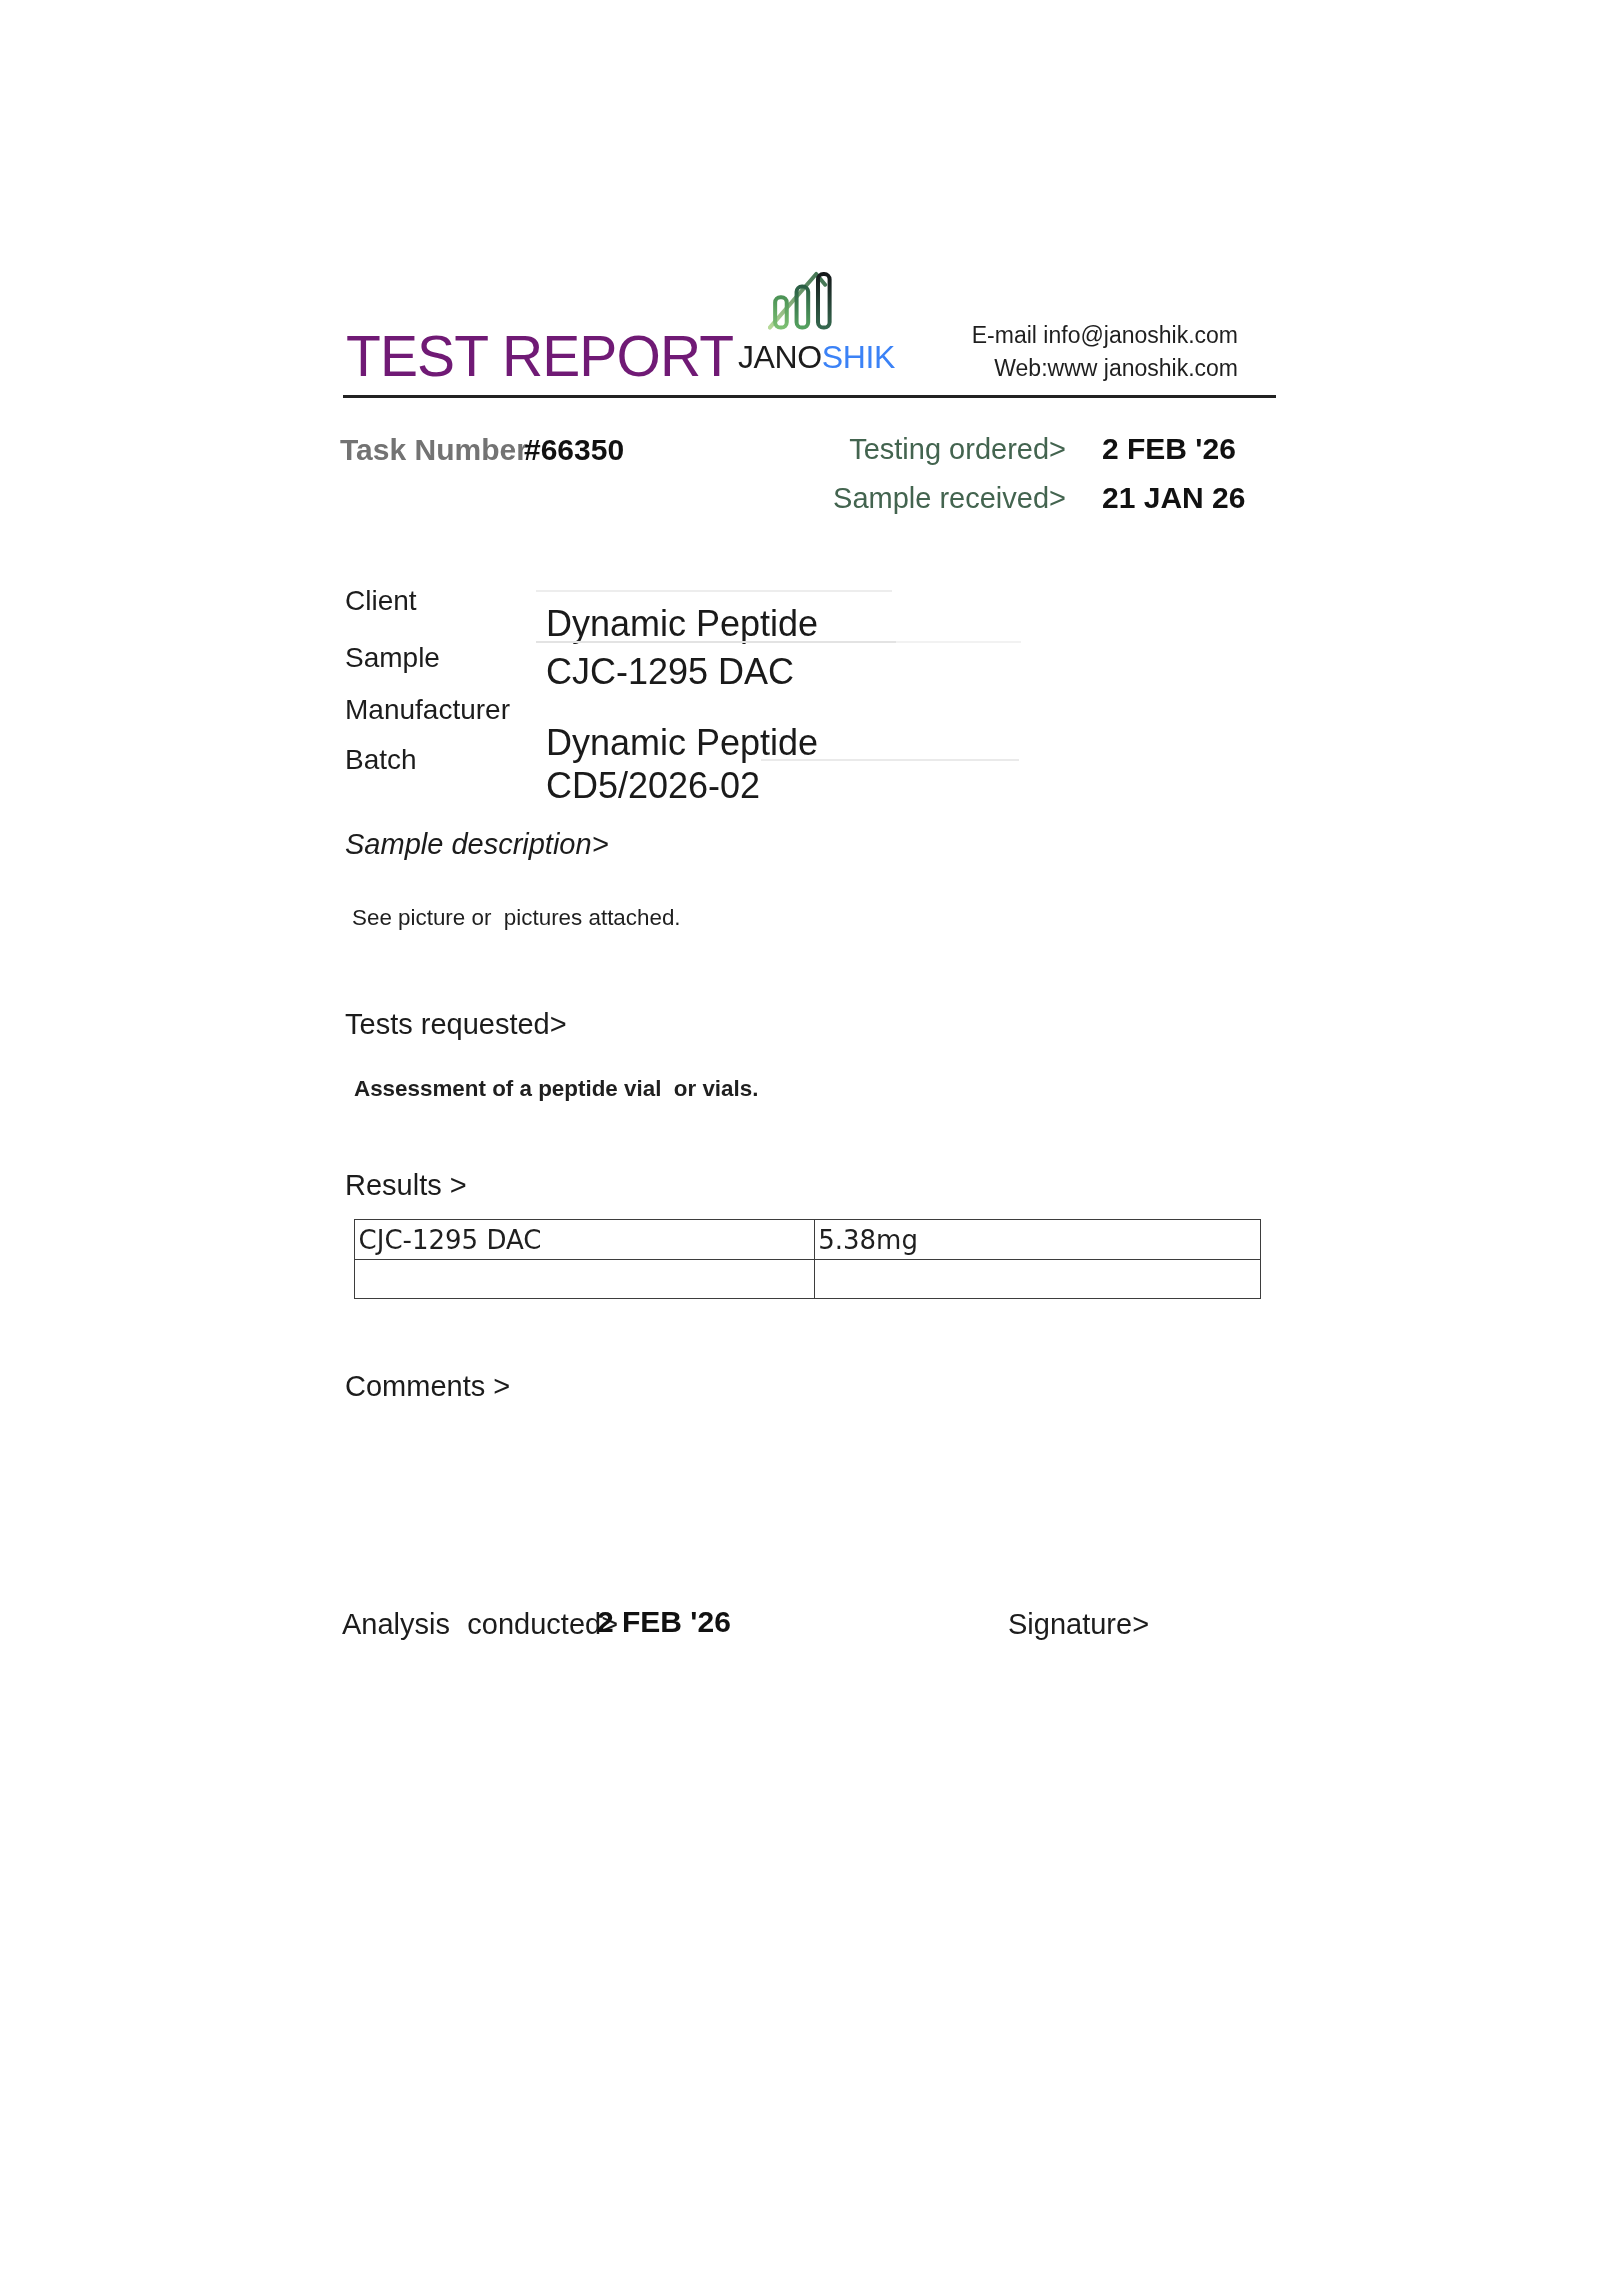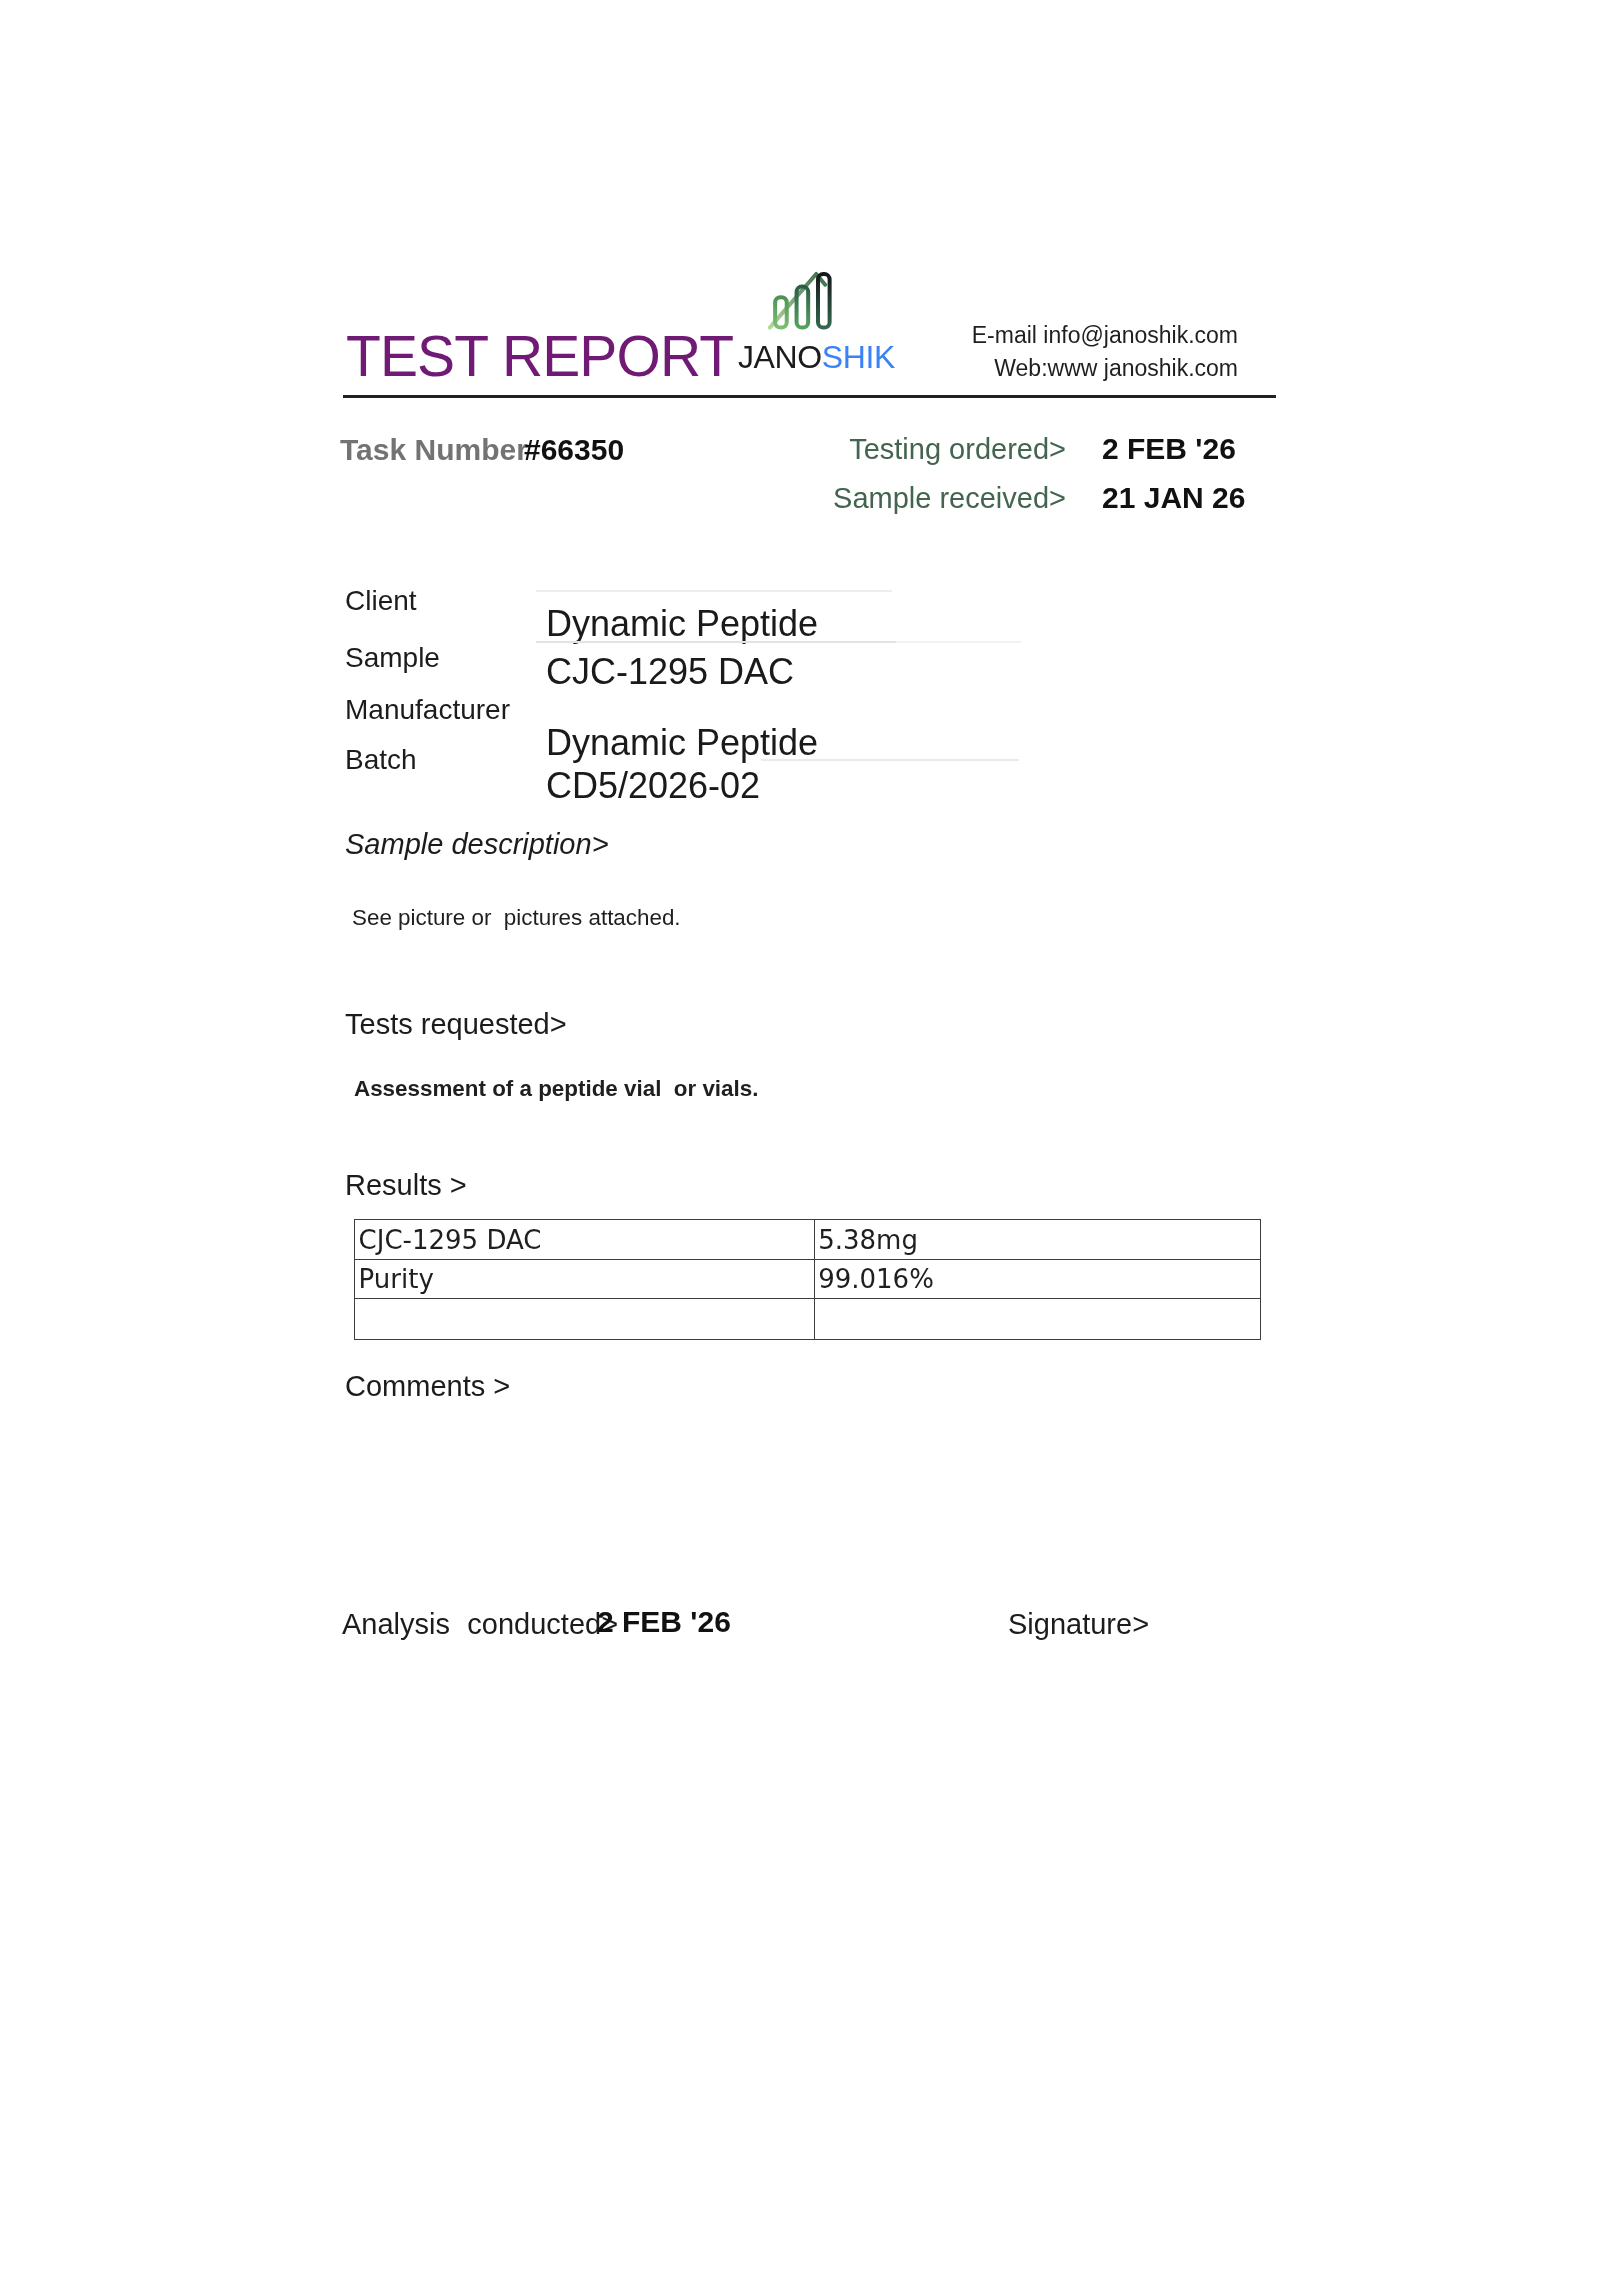--- a/index.html
+++ b/index.html
@@ -117,24 +117,20 @@
 
   <div class="abs heading" style="left:345px;top:1169px;">Results &gt;</div>
 
   <table class="results">
     <tbody>
         <tr>
       <td style="width:455px;">CJC-1295 DAC</td>
       <td>5.38mg</td>
     </tr>
     <tr>
-      <td>Purity</td>
-      <td>99.016%</td>
-    </tr>
-    <tr>
       <td></td>
       <td></td>
     </tr>
   </tbody>
     </table>
 
   <div class="abs heading" style="left:345px;top:1370px;">Comments &gt;</div>
 
   <div class="abs heading analysis-label" style="left:342px;top:1608px;">Analysis conducted&gt;</div>
   <div class="abs black-bold" style="left:597px;top:1605px;">2 FEB '26</div>

